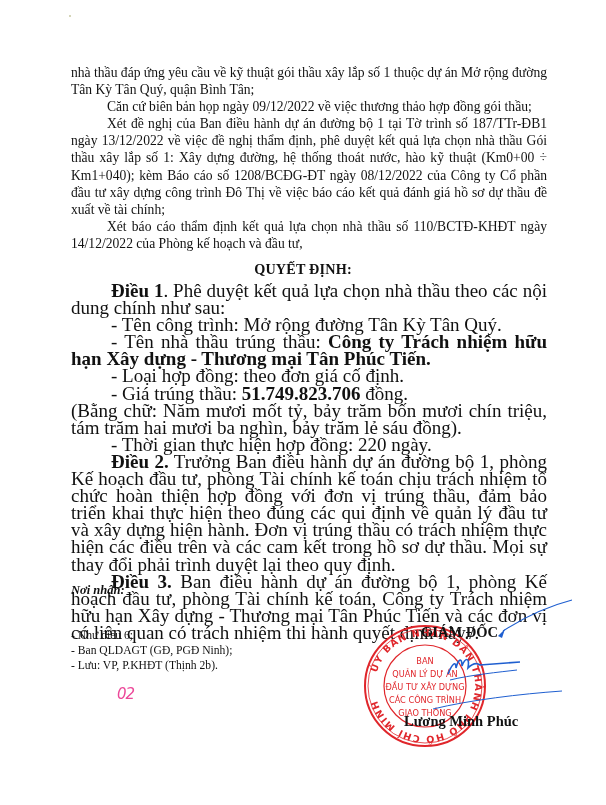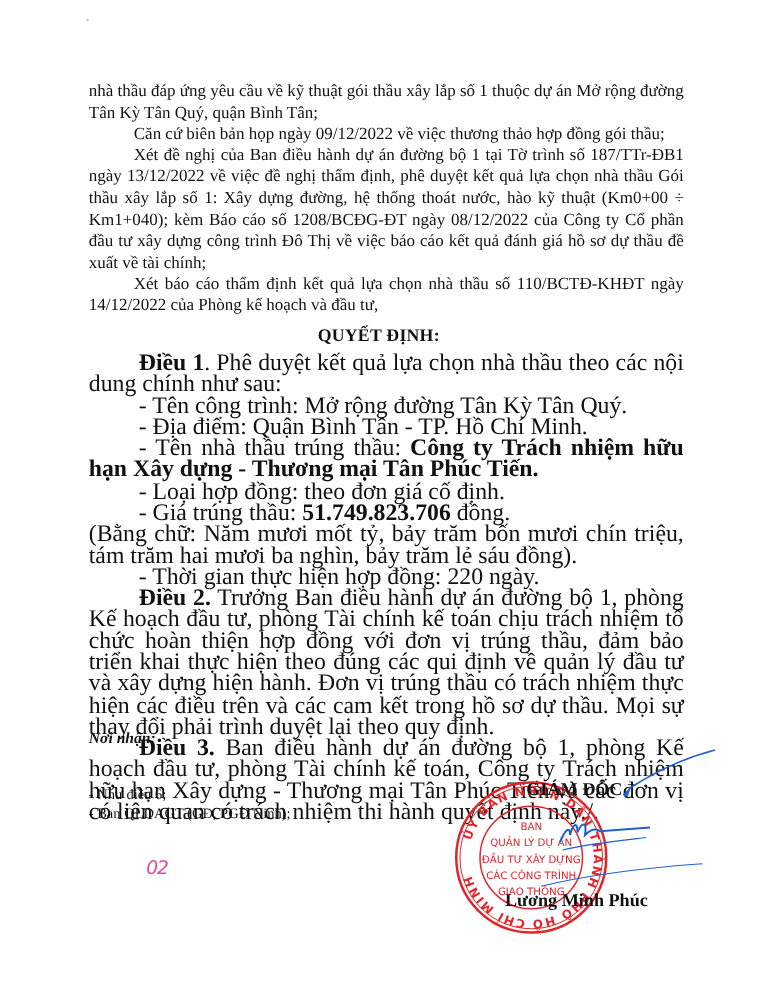--- a/index.html
+++ b/index.html
@@ -31,34 +31,34 @@
   <p class="p ind">Căn cứ biên bản họp ngày 09/12/2022 về việc thương thảo hợp đồng gói thầu;</p>
   <p class="p ind">Xét đề nghị của Ban điều hành dự án đường bộ 1 tại Tờ trình số 187/TTr-ĐB1 ngày 13/12/2022 về việc đề nghị thẩm định, phê duyệt kết quả lựa chọn nhà thầu Gói thầu xây lắp số 1: Xây dựng đường, hệ thống thoát nước, hào kỹ thuật (Km0+00 ÷ Km1+040); kèm Báo cáo số 1208/BCĐG-ĐT ngày 08/12/2022 của Công ty Cổ phần đầu tư xây dựng công trình Đô Thị về việc báo cáo kết quả đánh giá hồ sơ dự thầu đề xuất về tài chính;</p>
   <p class="p ind">Xét báo cáo thẩm định kết quả lựa chọn nhà thầu số 110/BCTĐ-KHĐT ngày 14/12/2022 của Phòng kế hoạch và đầu tư,</p>
 </div>
 
 <div class="title">QUYẾT ĐỊNH:</div>
 
 <div class="block2">
   <p class="p ind3"><span class="bold">Điều 1</span><span>. Phê duyệt kết quả lựa chọn nhà thầu theo các nội dung chính như sau:</span></p>
   <p class="p ind3">- Tên công trình: Mở rộng đường Tân Kỳ Tân Quý.</p>
-  <p class="p ind3">- Địa điểm: Quận Bình Tân - TP. Hồ Chí Minh.</p>
   <p class="p ind3"><span>- Tên nhà thầu trúng thầu: </span><span class="bold">Công ty Trách nhiệm hữu hạn Xây dựng - Thương mại Tân Phúc Tiến.</span></p>
   <p class="p ind3">- Loại hợp đồng: theo đơn giá cố định.</p>
   <p class="p ind3"><span>- Giá trúng thầu: </span><span class="bold">51.749.823.706</span><span> đồng.</span></p>
   <p class="p">(Bằng chữ: Năm mươi mốt tỷ, bảy trăm bốn mươi chín triệu, tám trăm hai mươi ba nghìn, bảy trăm lẻ sáu đồng).</p>
   <p class="p ind3">- Thời gian thực hiện hợp đồng: 220 ngày.</p>
   <p class="p ind3"><span class="bold">Điều 2.</span><span> Trưởng Ban điều hành dự án đường bộ 1, phòng Kế hoạch đầu tư, phòng Tài chính kế toán chịu trách nhiệm tổ chức hoàn thiện hợp đồng với đơn vị trúng thầu, đảm bảo triển khai thực hiện theo đúng các qui định về quản lý đầu tư và xây dựng hiện hành. Đơn vị trúng thầu có trách nhiệm thực hiện các điều trên và các cam kết trong hồ sơ dự thầu. Mọi sự thay đổi phải trình duyệt lại theo quy định.</span></p>
   <p class="p ind3"><span class="bold">Điều 3.</span><span> Ban điều hành dự án đường bộ 1, phòng Kế hoạch đầu tư, phòng Tài chính kế toán, Công ty Trách nhiệm hữu hạn Xây dựng - Thương mại Tân Phúc Tiến và các đơn vị có liên quan có trách nhiệm thi hành quyết định này./.</span></p>
 </div>
 
 <div class="noinam">Nơi nhận:</div>
 <div class="recipients">
   <p class="rec">- Như điều 6;</p>
   <p class="rec">- Ban QLDAGT (GĐ, PGĐ Ninh);</p>
+  <p class="rec">- Lưu: VP, P.KHĐT (Thịnh 2b).</p>
 </div>
 <div class="handwrite">02</div>
 
 <svg class="stamp" viewBox="0 0 124 124">
   <defs>
     <path id="circTop" d="M 62 62 m -50 0 a 50 50 0 1 1 100 0 a 50 50 0 1 1 -100 0"></path>
   </defs>
   <circle cx="62" cy="62" r="60" fill="none" stroke="#e0262b" stroke-width="2"></circle>
   <circle cx="62" cy="62" r="57" fill="none" stroke="#e0262b" stroke-width="0.8"></circle>
   <circle cx="62" cy="62" r="41" fill="none" stroke="#e0262b" stroke-width="1.2"></circle>

